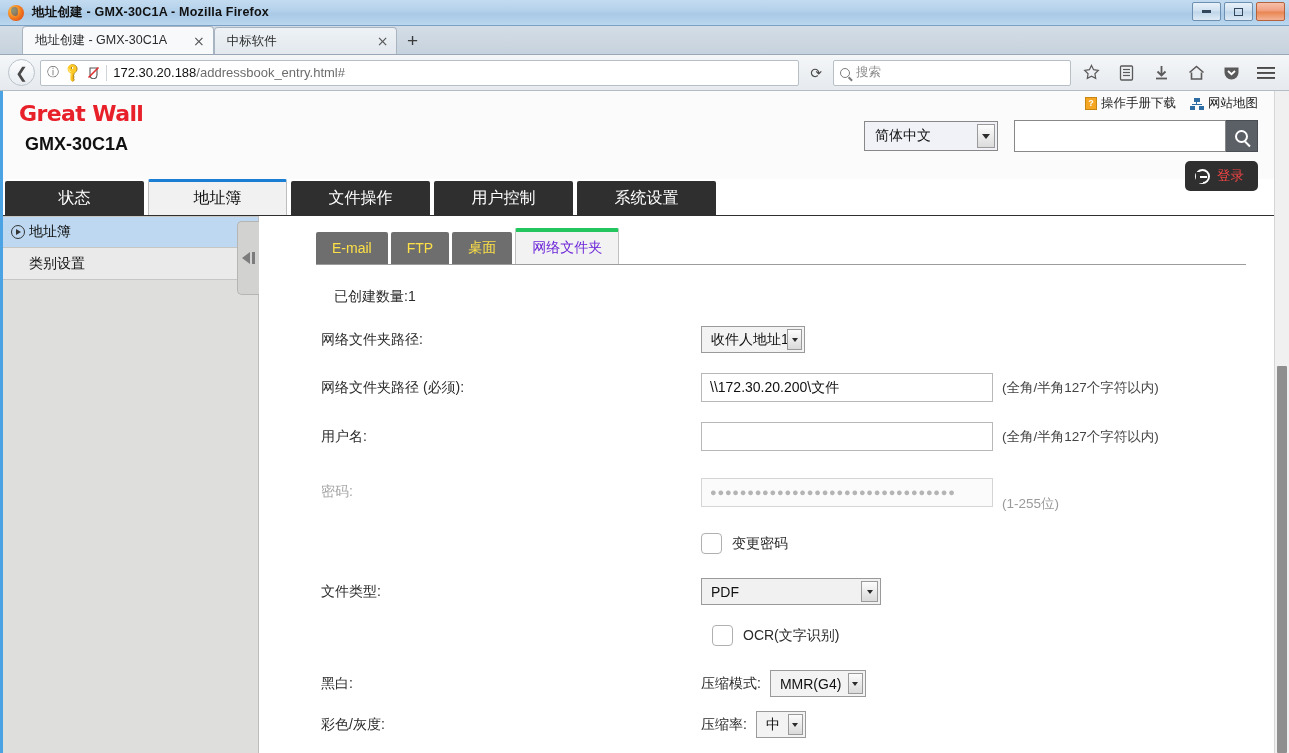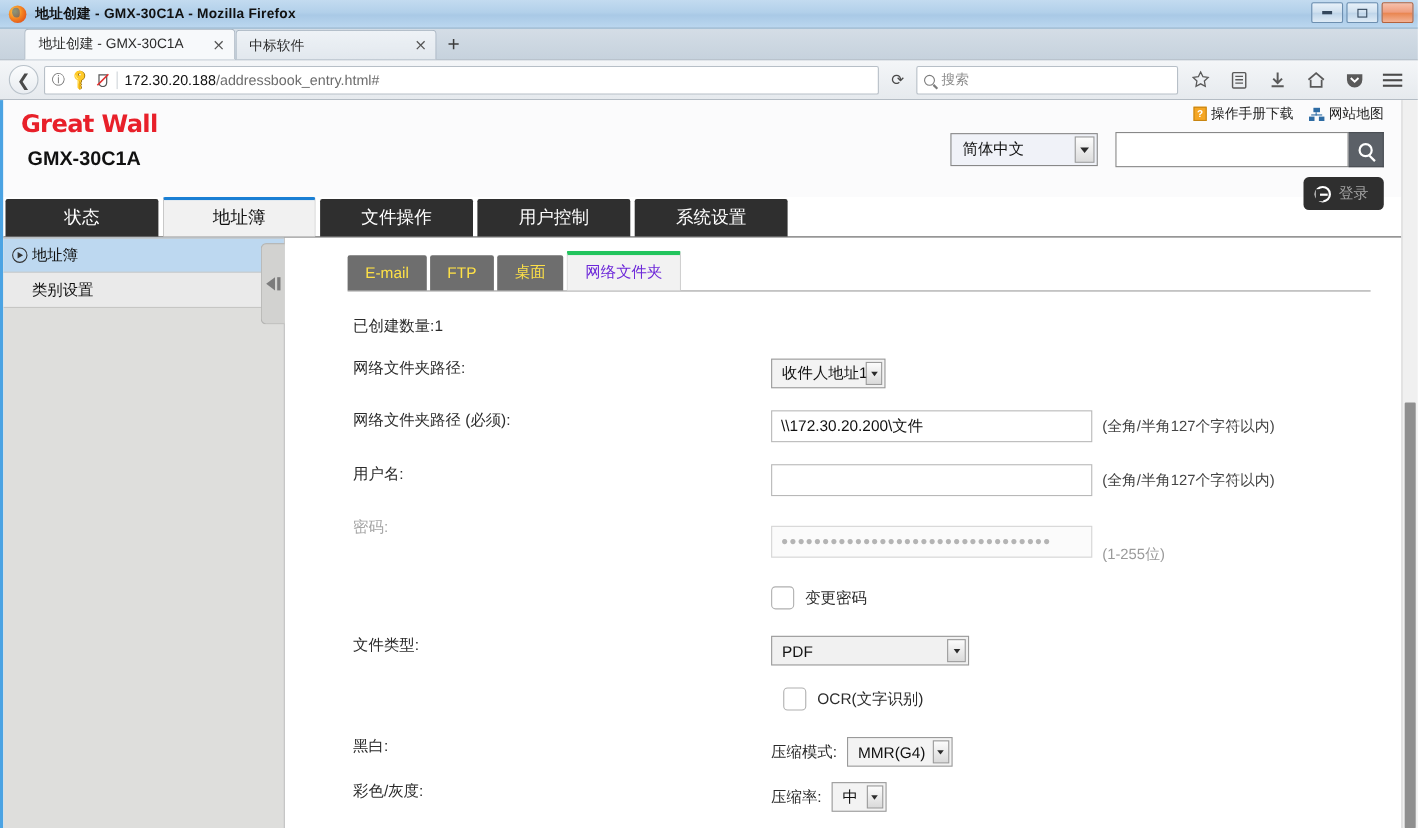--- a/index.html
+++ b/index.html
@@ -195,21 +195,21 @@
   }
   .site-search-btn {
     width: 32px; height:32px; background:#5b6067; border:1px solid #4a4e54; border-left:none;
     display:flex;align-items:center;justify-content:center;
   }
   .mag-lg { width:13px;height:13px;border:2px solid #fff;border-radius:50%;position:relative; }
   .mag-lg::after{content:"";position:absolute;right:-5px;bottom:-4px;width:7px;height:2px;background:#fff;transform:rotate(45deg);}
 
   .loginrow { position:absolute; right: 16px; top: 70px; }
   .login-btn {
-    background:#2f2f2f; color:#a3a3a3; border-radius:5px;
+    background:#2f2f2f; color:#ef4444; border-radius:5px;
     height:30px; display:flex; align-items:center; gap:7px;
     padding: 0 14px 0 10px; font-size: 13.5px;
   }
   .ico-login {
     width:15px;height:15px;border:2px solid #fff;border-radius:50%;
     position:relative; flex:none; display:flex;align-items:center;justify-content:center;
   }
   .ico-login::before{content:"";position:absolute;left:-1px;top:1px;width:7px;height:11px;background:#2f2f2f;}
   .ico-login::after{content:"";position:absolute;left:3px;top:5px;width:7px;height:2px;background:#fff;
     box-shadow: 3px -3px 0 -1px #fff, 3px 3px 0 -1px #fff; transform: none;}
@@ -279,22 +279,22 @@
   }
   .stab.active {
     background:#f2f2f2; color:#6d28d9;
     border:1px solid #c0c0c0; border-bottom:none; border-top:4px solid #22c55e;
     height: 36px;
   }
   .subtabs-rule { height:1px; background:#9c9c9c; margin-right: 28px; }
 
   
   .form { padding-top: 23px; font-size: 14px; color:#2b2b2b; }
-  .created-count { padding-left: 5px; }
-  .frow { display:flex; margin-top: 20px; }
+  .created-count { padding-left: 5px; margin-left: 13px; }
+  .frow { display:flex; align-items:center; margin-top: 20px; }
   .fl { width: 385px; flex:none; padding-left: 5px; }
   .fl.dim { color:#a6a6a6; }
   .fc { display:flex; align-items:center; gap:9px; }
   .hint { font-size: 13.5px; color:#444; }
   .hint.dim { color:#9a9a9a;margin-top:24px; }
 
   .sel {
     border:1px solid #9a9a9a; background:#f3f3f3;
     height: 27px; display:flex; align-items:center; position:relative;
     padding-left: 9px; font-size: 14px; color:#111;

